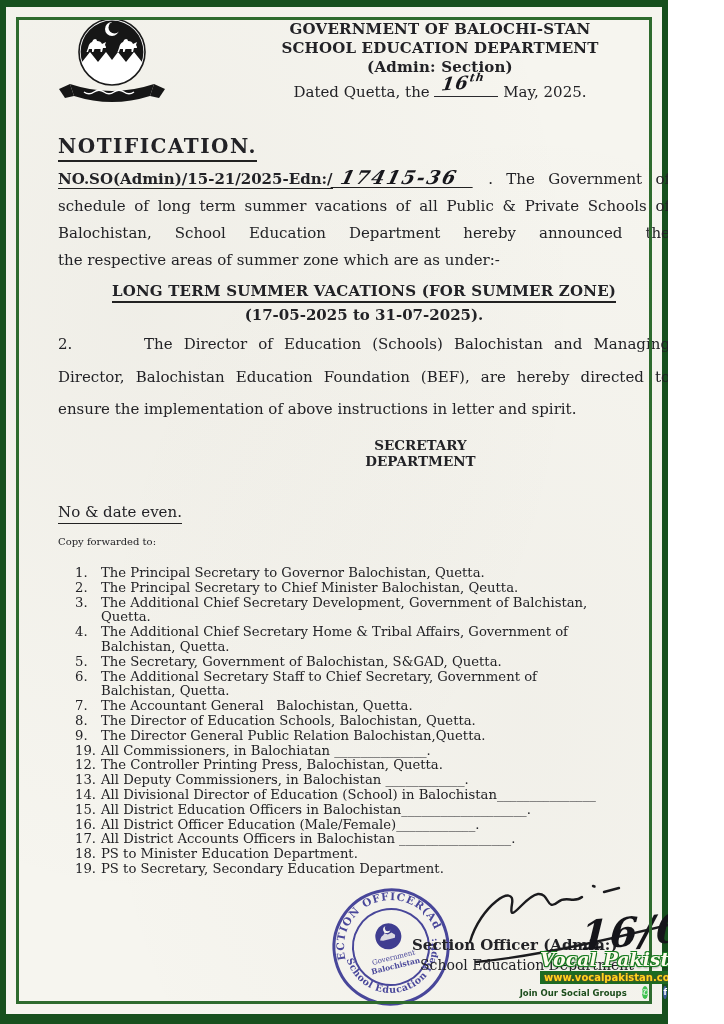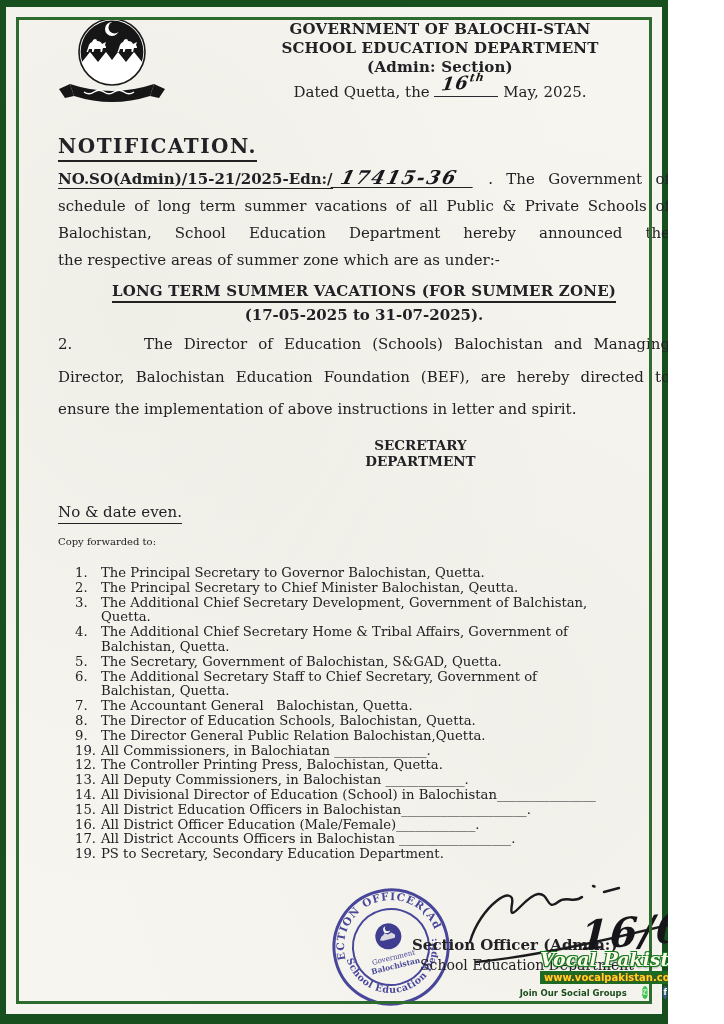--- a/index.html
+++ b/index.html
@@ -218,20 +218,24 @@
       </div>
     <div class="row">
         <span class="n">16.</span>
         <span class="t">All District Officer Education (Male/Female)____________.</span>
       </div>
     <div class="row">
         <span class="n">17.</span>
         <span class="t">All District Accounts Officers in Balochistan _________________.</span>
       </div>
     <div class="row">
+        <span class="n">18.</span>
+        <span class="t">PS to Minister Education Department.</span>
+      </div>
+    <div class="row">
         <span class="n">19.</span>
         <span class="t">PS to Secretary, Secondary Education Department.</span>
       </div>
   </div>
 
   <svg class="stamp" width="126" height="126" viewBox="0 0 126 126" style="transform:rotate(-14deg)">
     <circle cx="63" cy="63" r="57" fill="none" stroke="#3c3a94" stroke-width="3"></circle>
     <circle cx="63" cy="63" r="38" fill="none" stroke="#3c3a94" stroke-width="2"></circle>
     <path id="arcT" d="M 63,63 m -47,0 a 47,47 0 1 1 94,0" fill="none"></path>
     <path id="arcB" d="M 17,63 A 46,46 0 0 0 109,63" fill="none"></path>

